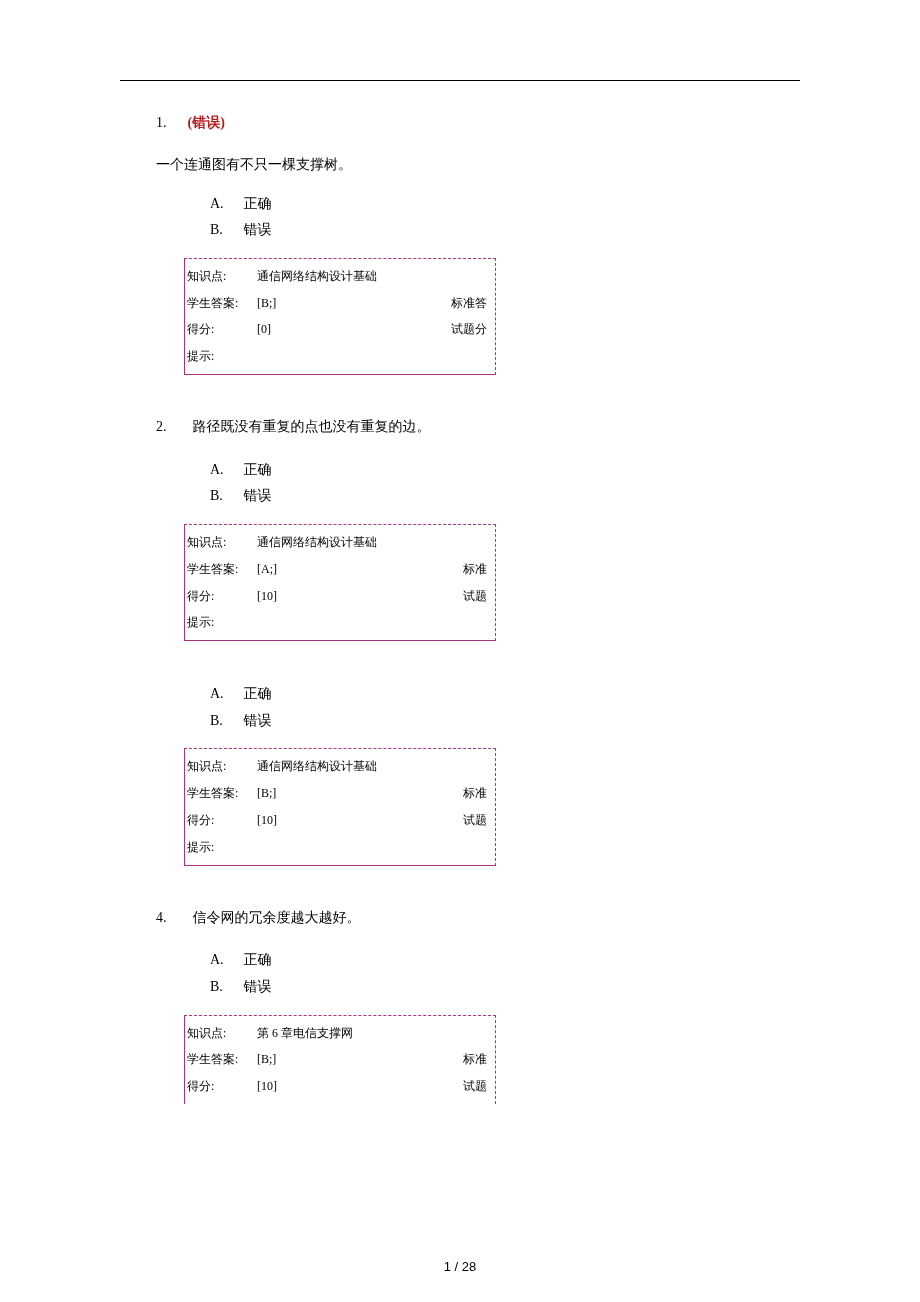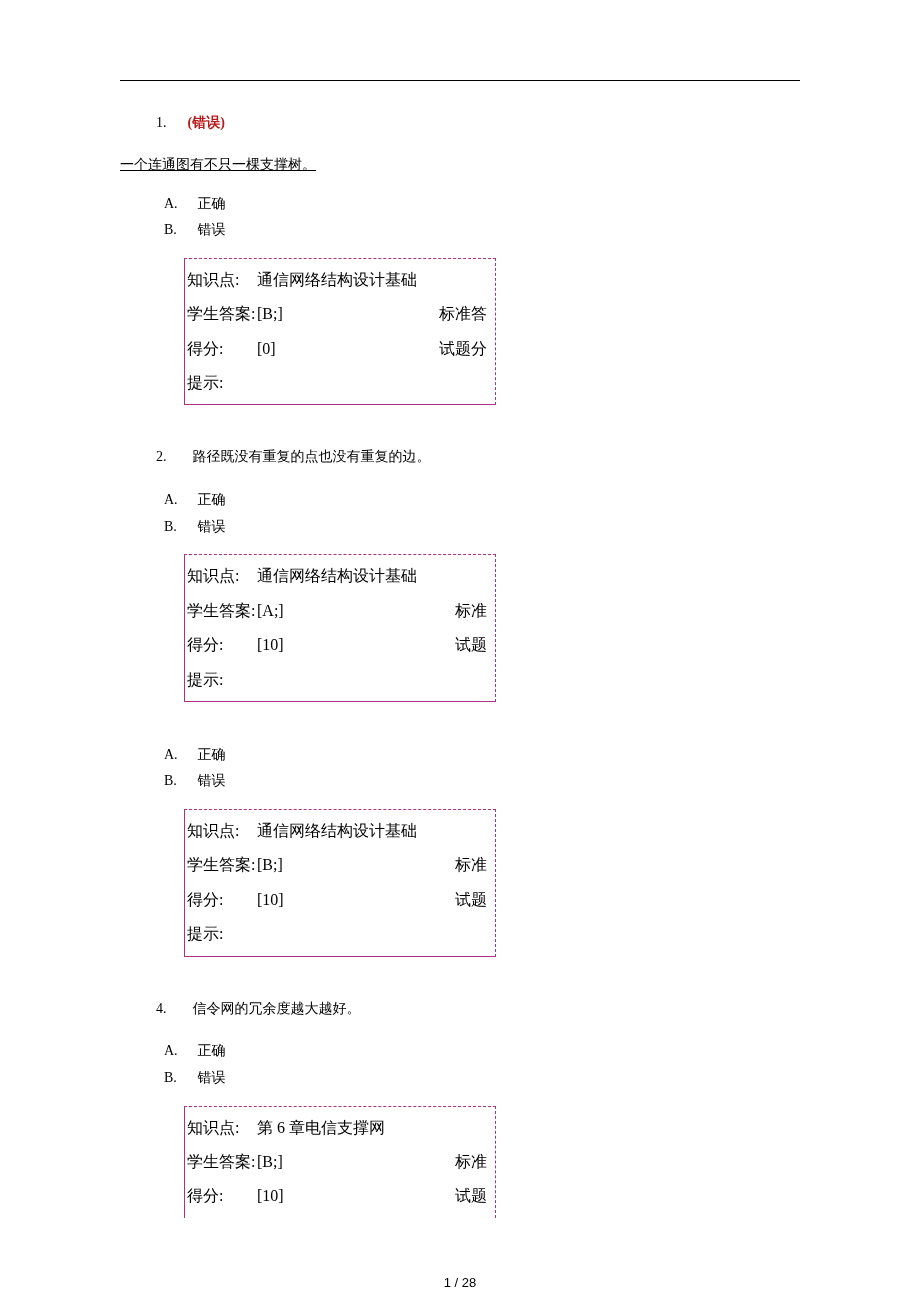--- a/index.html
+++ b/index.html
@@ -38,48 +38,48 @@
   .q-num {
     display: inline-block;
     min-width: 18px;
   }
   .wrong {
     color: #b91c1c;
     font-weight: bold;
     margin-left: 10px;
   }
   .q-text {
+    margin-left: 36px;
     margin-bottom: 14px;
-    text-decoration: underline;
   }
   .q-text-inline {
     margin-left: 15px;
     text-align: center;
   }
   .choices {
-    margin-left: 44px;
+    margin-left: 90px;
     margin-bottom: 14px;
   }
   .choice-row {
     line-height: 1.9;
   }
   .choice-letter {
     display: inline-block;
     width: 30px;
   }
   .info-box {
     margin-left: 64px;
     width: 310px;
     border-left: 1.5px solid #b03080;
     border-bottom: 1.5px solid #b03080;
     border-top: 1px dashed #b03080;
     border-right: 1px dashed #b03080;
     padding: 4px 0 4px 0;
     position: relative;
-    font-size: 16px;
+    font-size: 12px;
   }
   .info-row {
     display: flex;
     padding: 2px 6px 2px 2px;
     line-height: 1.9;
   }
   .info-label {
     flex: 0 0 70px;
   }
   .info-value {

